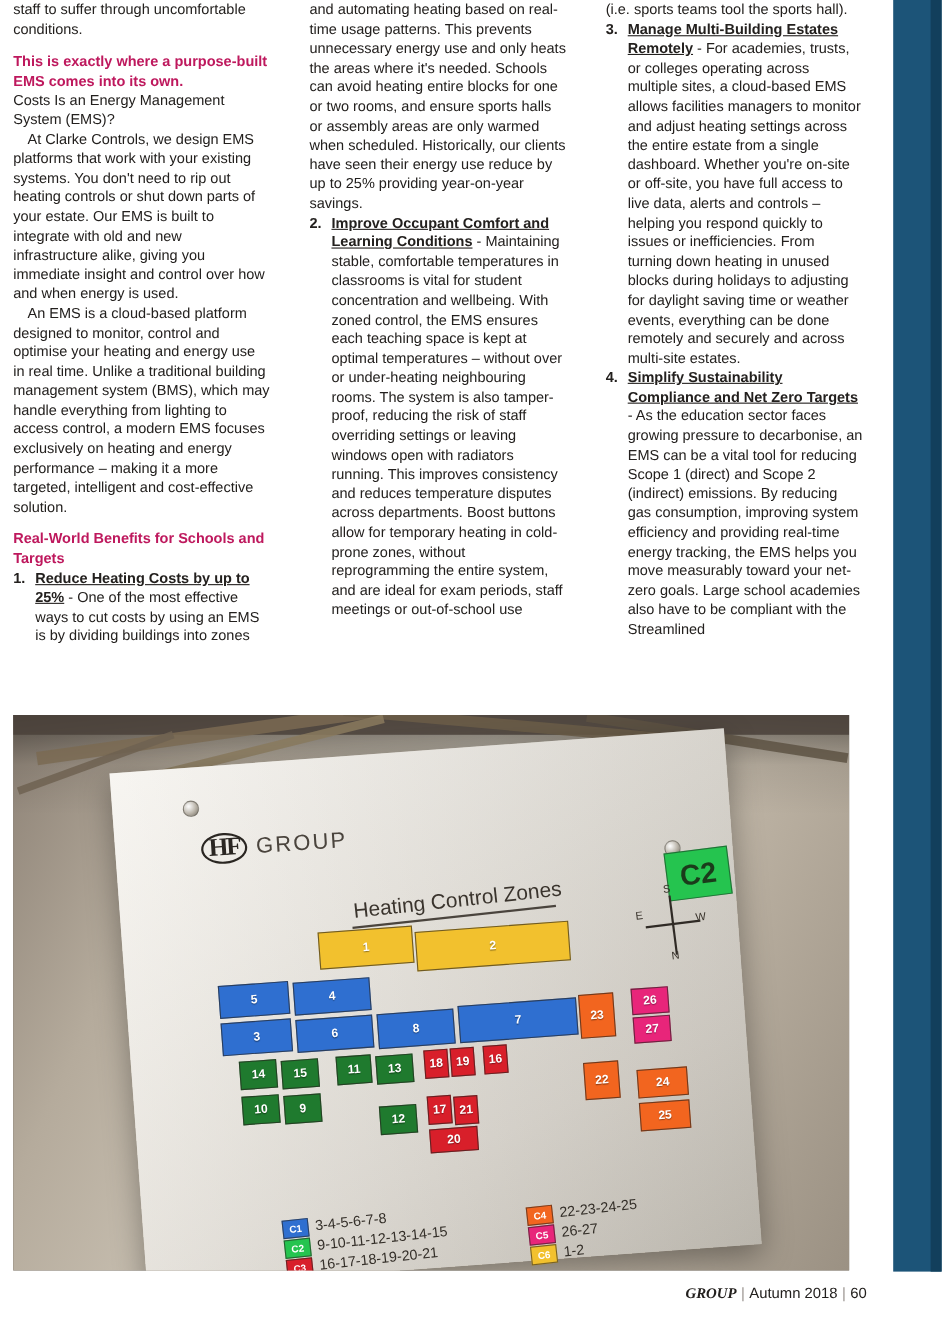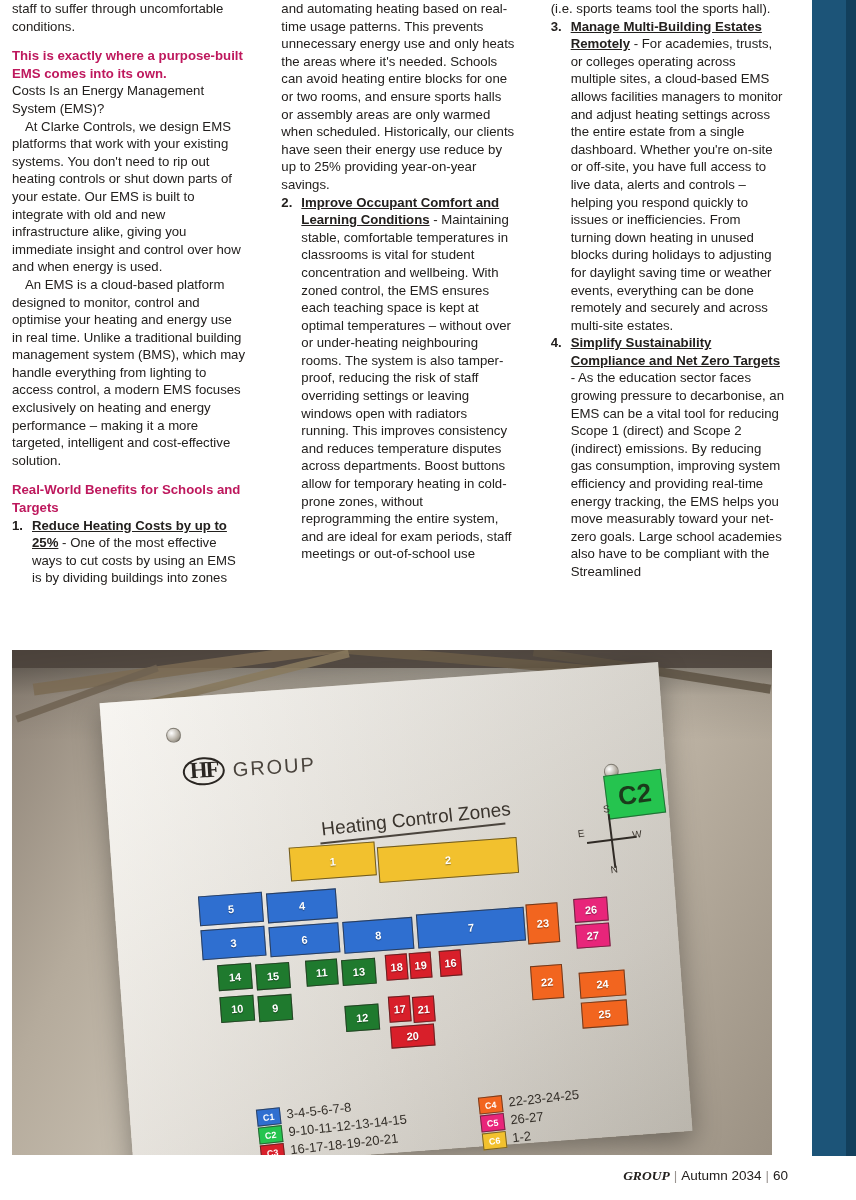--- a/index.html
+++ b/index.html
@@ -437,16 +437,16 @@
               <span class="legend-chip" style="background: rgb(242, 193, 46);">C6</span>
               <span>1-2</span>
             </div>
           </div>
 
       </div>
     </div>
   </div>
 
   <div class="footer">
-    <span class="campus">GROUP</span><span class="sep">|</span><span>Autumn 2034</span><span class="sep">|</span><span>60</span>
+    <span class="campus">GROUP</span><span class="sep">|</span><span>Autumn 2018</span><span class="sep">|</span><span>60</span>
   </div>
 
 </div>
 
 </body></html>

